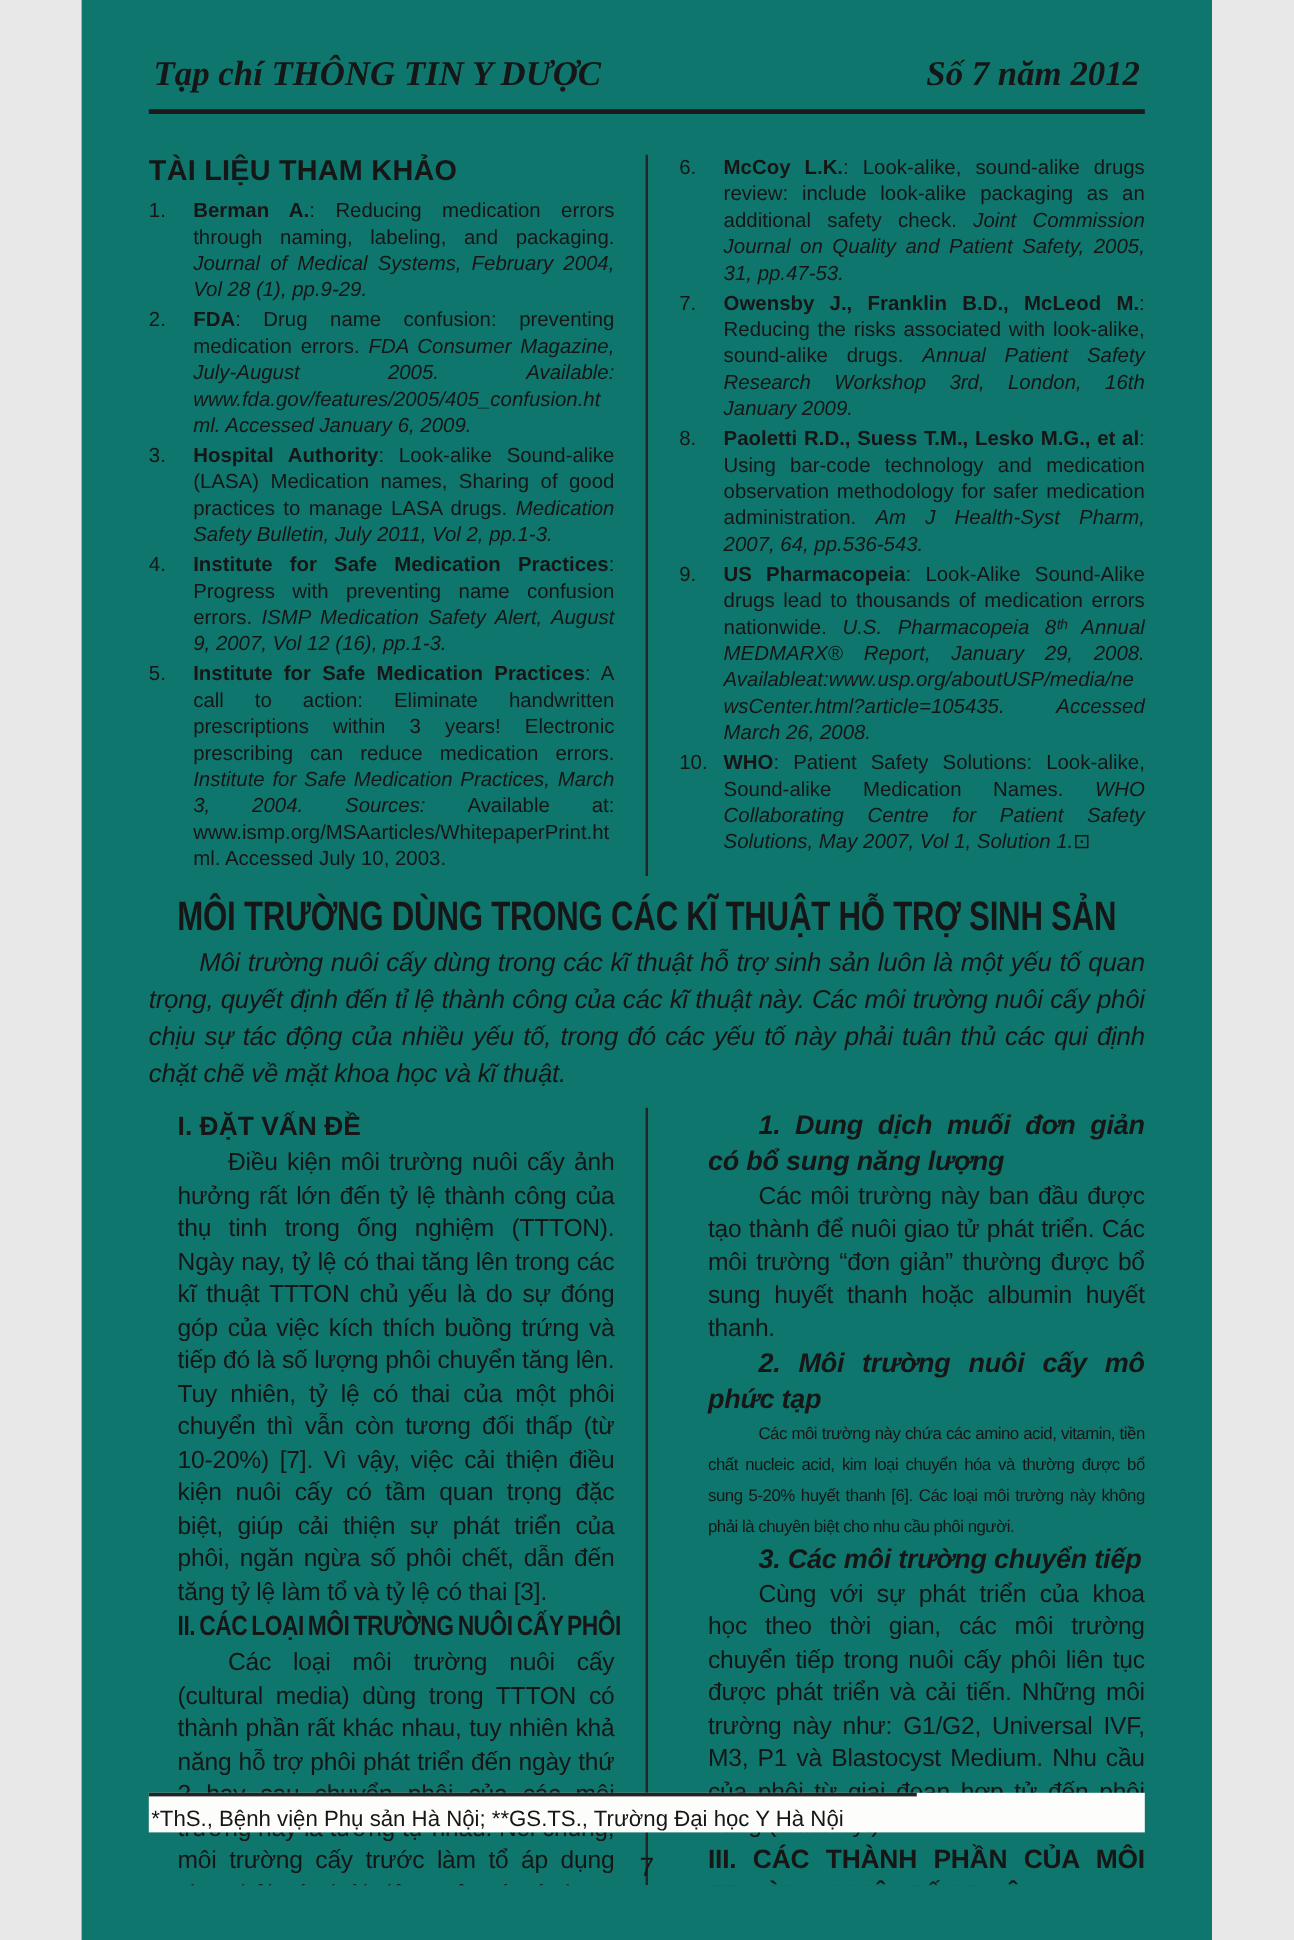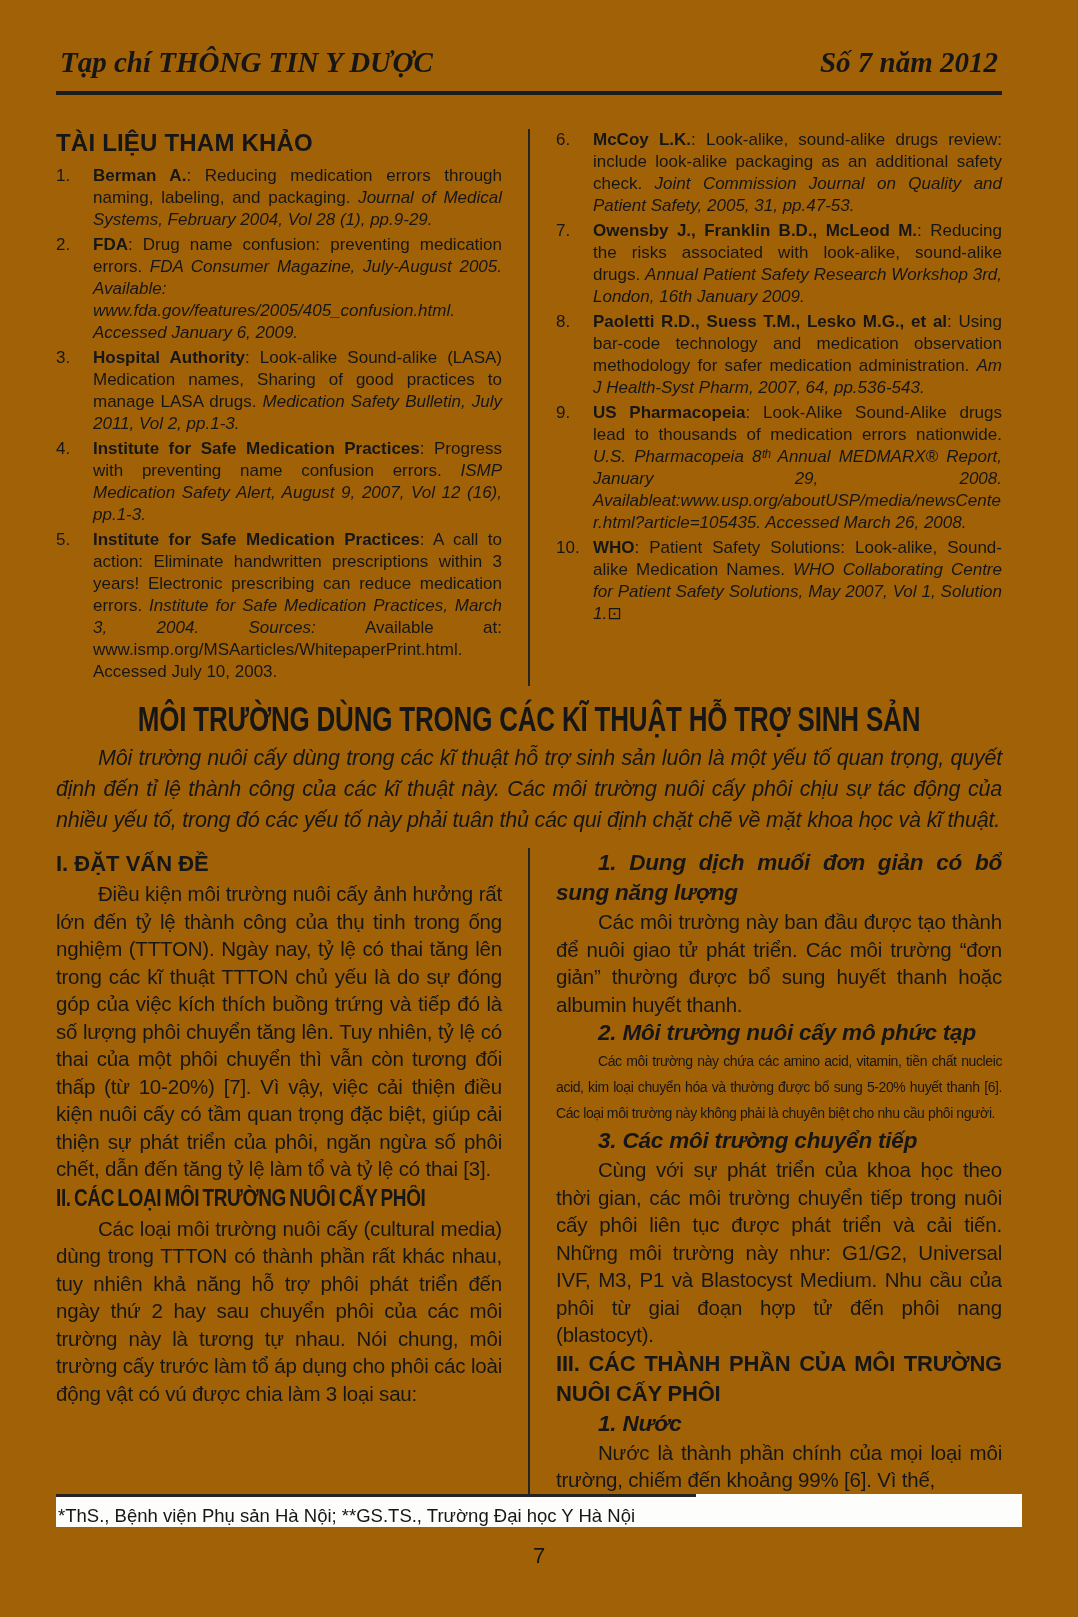--- a/index.html
+++ b/index.html
@@ -1,24 +1,24 @@
 <!DOCTYPE html>
 <html lang="vi"><head>
 <meta charset="utf-8">
 <style>
   * { margin:0; padding:0; box-sizing:border-box; }
   html,body { background:#e8e8e8; }
   .page {
     position:relative;
-    width:1078px; height:1617px;
+    width:942px; height:1617px;
     margin:0 auto;
-    background:#a16207;
+    background:#0f766e;
     color:#161616;
     font-family:"Liberation Sans","DejaVu Sans",sans-serif;
-    padding:38px 76px 0 56px;
+    padding:38px 56px 0 56px;
     overflow:hidden;
   }
   
   .masthead {
     display:flex; justify-content:space-between; align-items:baseline;
     font-family:"Liberation Serif","DejaVu Serif",serif;
     font-style:italic; font-weight:bold; font-size:29px;
     padding:8px 4px 12px 4px;
   }
   .rule { border-top:4px solid #1b1b1b; margin-bottom:34px; }
@@ -51,21 +51,21 @@
   .abstract {
     font-style:italic; font-size:21.5px; line-height:31px;
     letter-spacing:-.2px; text-align:justify; text-indent:42px;
     margin-bottom:12px;
   }
   
   .bodycols { display:flex; align-items:stretch; height:648px; overflow:hidden; }
   .bodycols .col {
     flex:1; min-width:0;
     font-size:20.5px; line-height:27.5px;
-    letter-spacing:-.2px; text-align:justify;
+    letter-spacing:-.2px; text-align:justify;margin-left:24px;
   }
   .bodycols p { text-indent:42px; }
   h3.sec { font-size:22px; font-weight:bold; line-height:32px; letter-spacing:0; }
   h3.sec-condensed {
     font-size:19px; font-weight:bold; line-height:32px;
     white-space:nowrap; letter-spacing:-.4px; word-spacing:-1.5px;
     transform:scaleY(1.22); transform-origin:left center;
   }
   h3.sec-justified { font-size:22px; font-weight:bold; line-height:30px; text-align:justify; }
   h4.sub {

